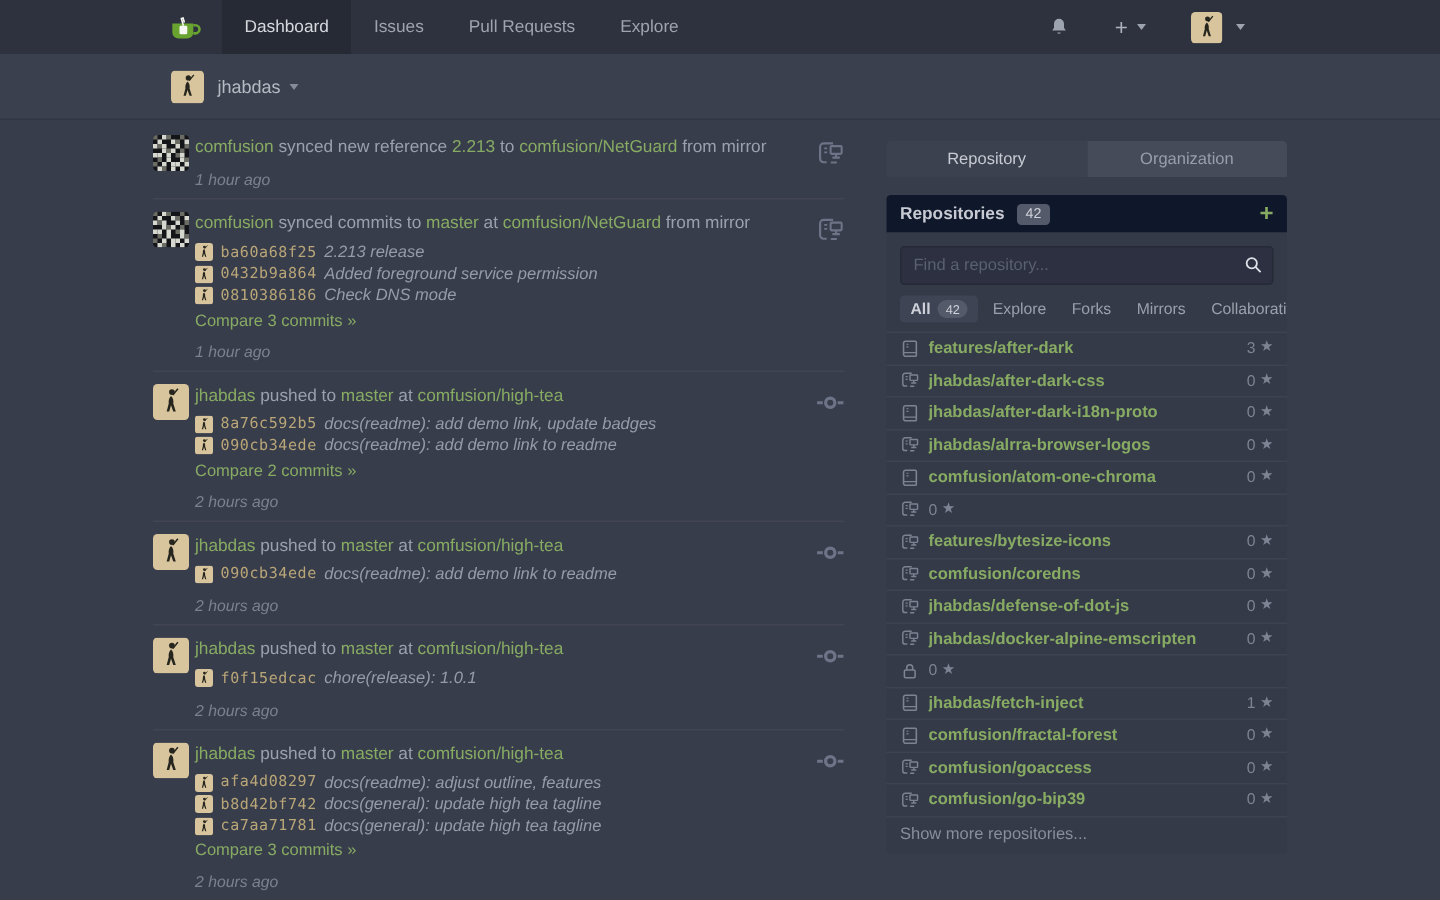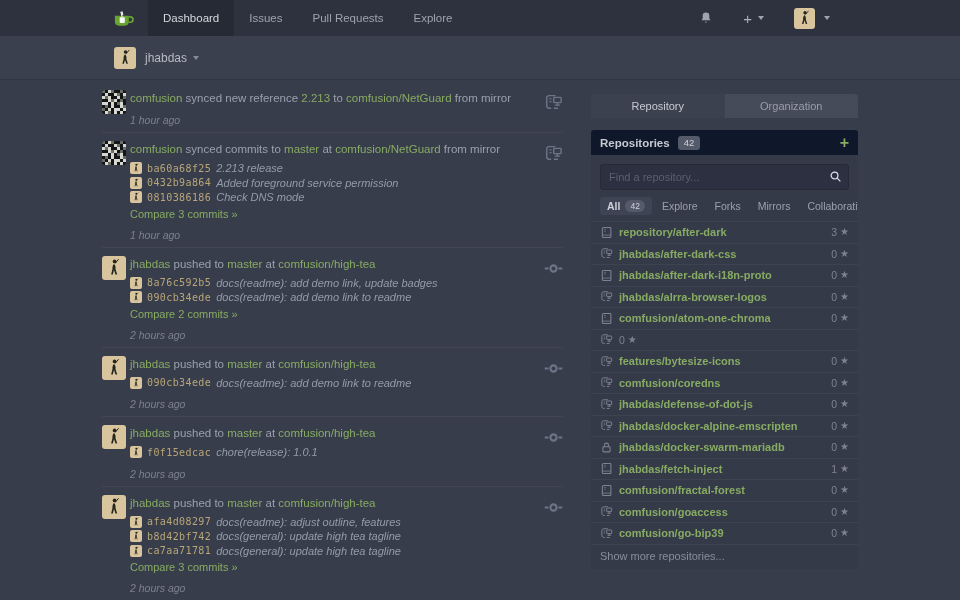--- a/index.html
+++ b/index.html
@@ -496,21 +496,21 @@
           <span class="filter"><span>Collaborative</span></span>
         </div>
       <div class="repo-list" id="repo-list">
           <a class="repo-row">
     <span class="r-icon">
               <svg viewBox="0 0 16 16">
                 <path d="M4.6 1.8h7.9a.9.9 0 0 1 .9.9v10.6a.9.9 0 0 1-.9.9H4.6A1.7 1.7 0 0 1 2.9 12.5V3.5a1.7 1.7 0 0 1 1.7-1.7z" fill="none" stroke="currentColor" stroke-width="1.3"></path>
                 <path d="M5.3 4.3h1.7M5.3 6.4h1.7M2.9 11.2h10.4" stroke="currentColor" stroke-width="1"></path>
               </svg>
             </span>
-    <span class="r-name">repository/after-dark</span>
+    <span class="r-name">features/after-dark</span>
     <span class="r-stars">
       <span class="r-count">3</span>
               <span class="star-glyph">★</span>
     </span>
   </a>
           <a class="repo-row">
     <span class="r-icon">
               <svg viewBox="0 0 16 16">
                 <path d="M9.6 2.2H4.3c-1.1 0-2 .9-2 2v6.6c0 1.1.9 2 2 2h1.7" fill="none" stroke="currentColor" stroke-width="1.2"></path>
                 <path d="M4.6 5h1.7M4.6 7.2h1.7" stroke="currentColor" stroke-width="1"></path>
@@ -639,21 +639,20 @@
               <span class="star-glyph">★</span>
     </span>
   </a>
           <a class="repo-row">
     <span class="r-icon">
               <svg viewBox="0 0 16 16">
                 <rect x="3.6" y="7" width="8.8" height="6.4" rx="1" fill="none" stroke="currentColor" stroke-width="1.3"></rect>
                 <path d="M5.6 7V5a2.4 2.4 0 0 1 4.8 0v2" fill="none" stroke="currentColor" stroke-width="1.3"></path>
               </svg>
             </span>
-    <span class="r-name">jhabdas/docker-swarm-mariadb</span>
     <span class="r-stars">
       <span class="r-count">0</span>
               <span class="star-glyph">★</span>
     </span>
   </a>
           <a class="repo-row">
     <span class="r-icon">
               <svg viewBox="0 0 16 16">
                 <path d="M4.6 1.8h7.9a.9.9 0 0 1 .9.9v10.6a.9.9 0 0 1-.9.9H4.6A1.7 1.7 0 0 1 2.9 12.5V3.5a1.7 1.7 0 0 1 1.7-1.7z" fill="none" stroke="currentColor" stroke-width="1.3"></path>
                 <path d="M5.3 4.3h1.7M5.3 6.4h1.7M2.9 11.2h10.4" stroke="currentColor" stroke-width="1"></path>

